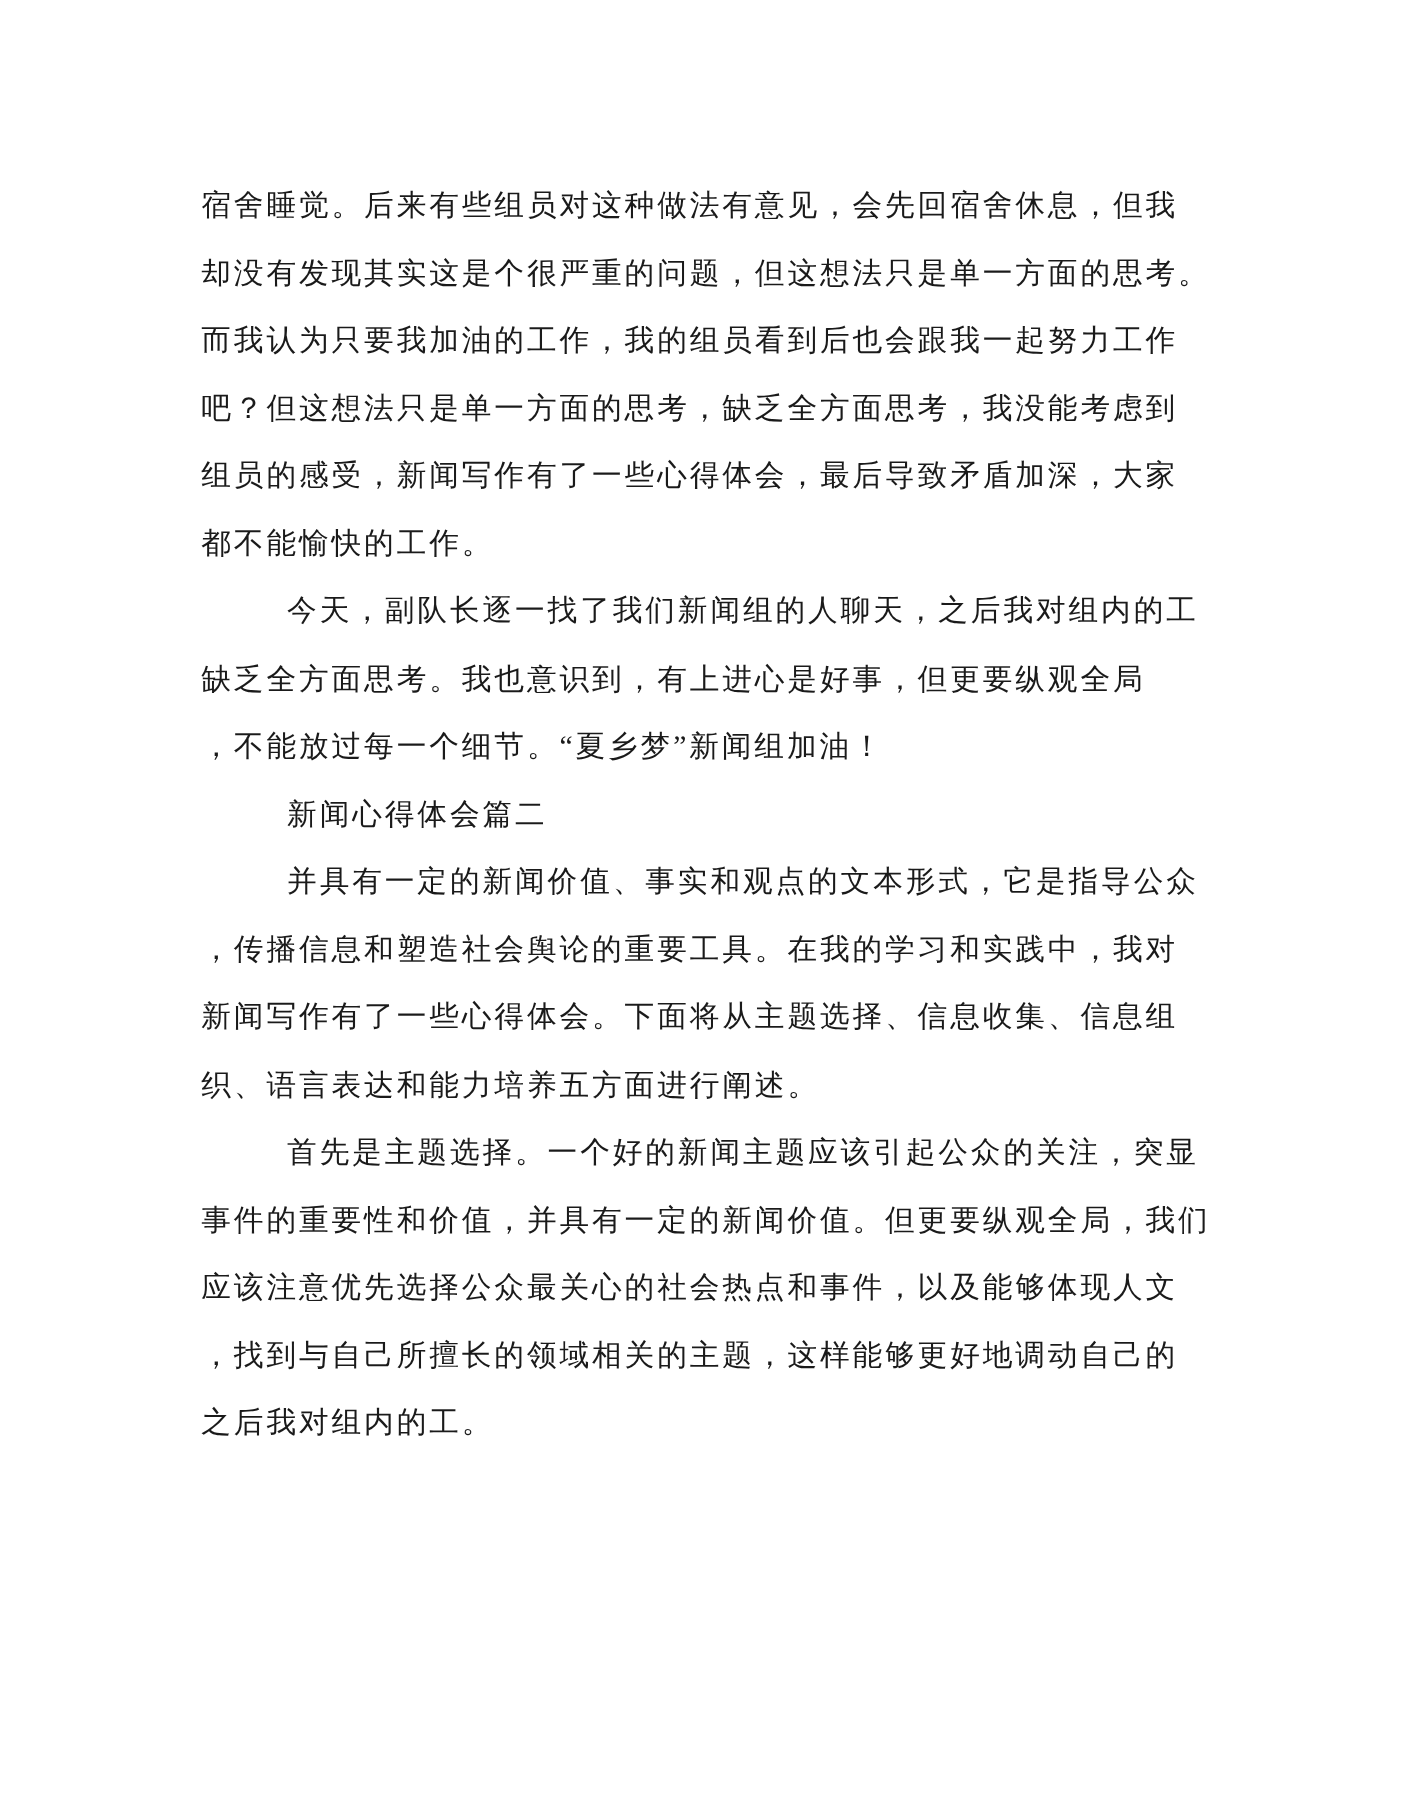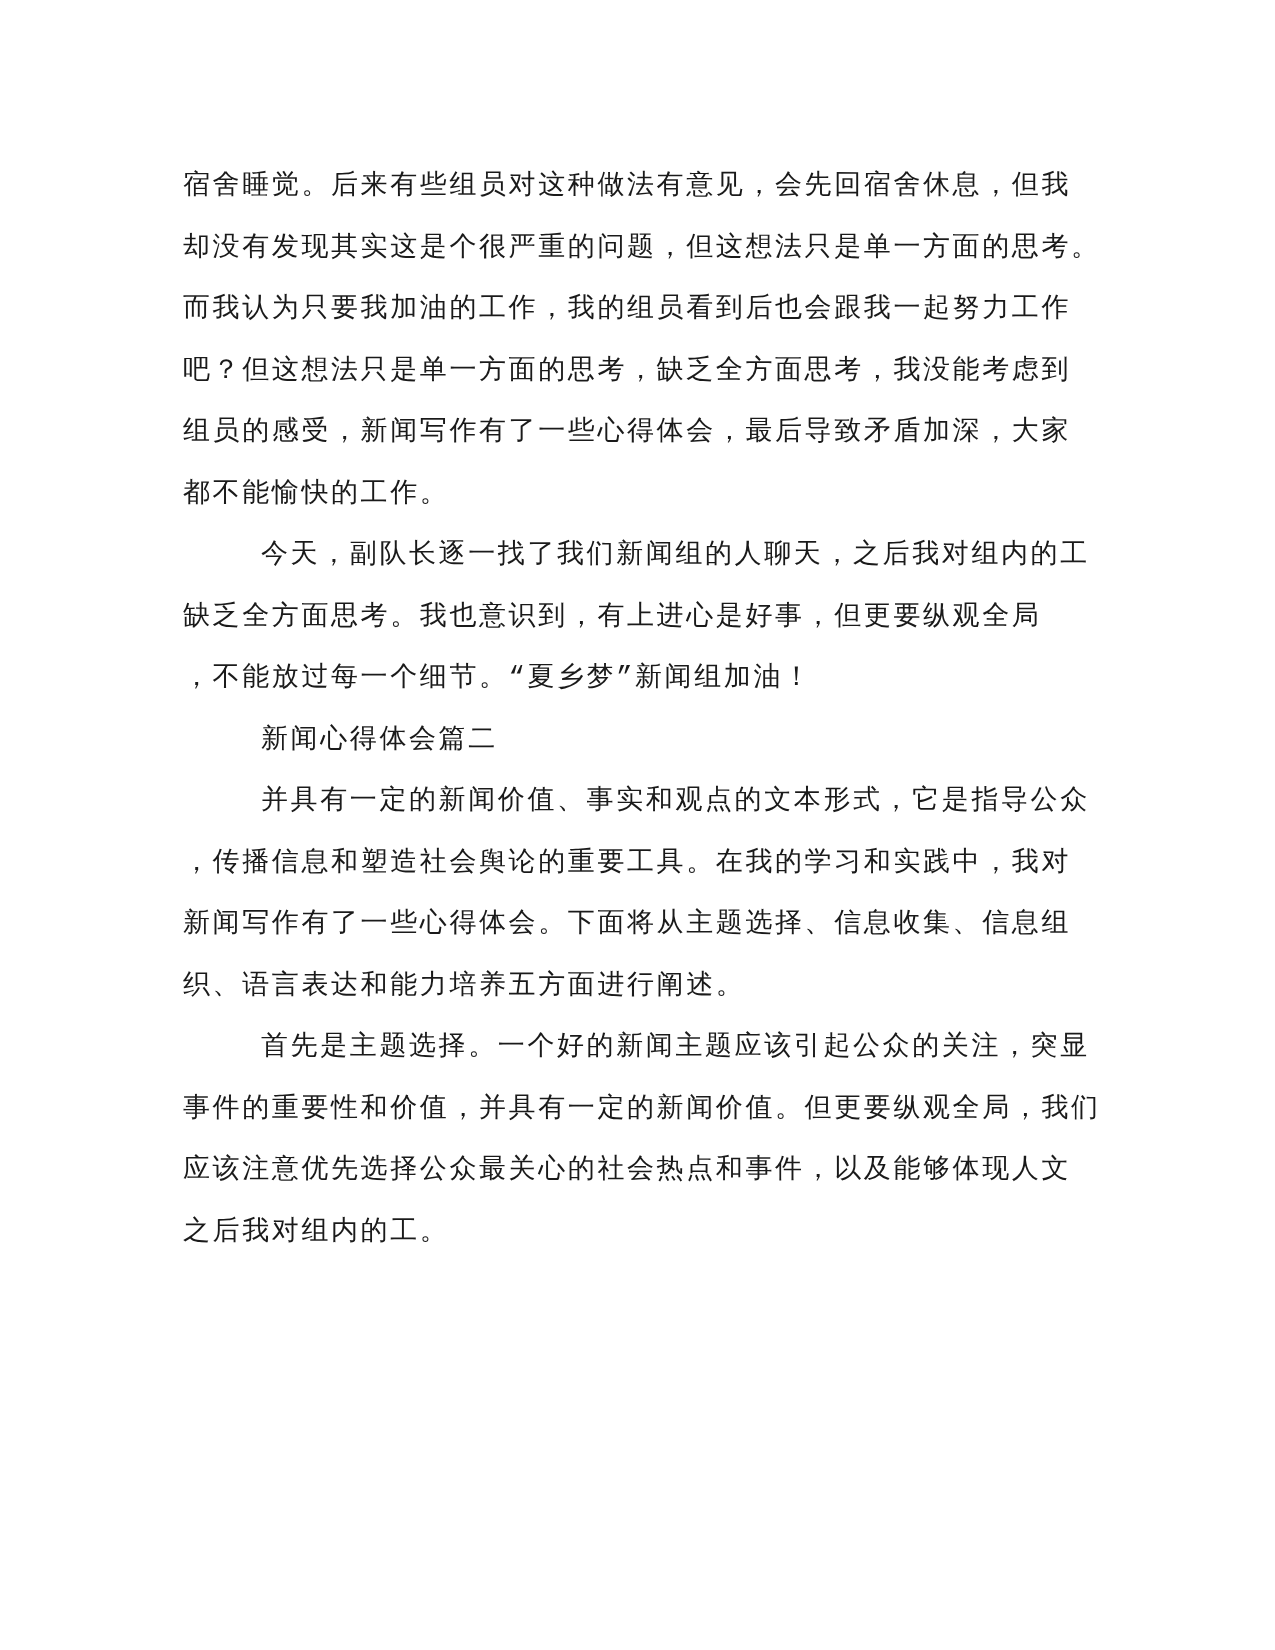--- a/index.html
+++ b/index.html
@@ -13,21 +13,21 @@
     height: 1650px;
     background: #ffffff;
     overflow: hidden;
     box-sizing: border-box;
     padding: 156px 0 0 183px;
   }
   .text-body {
     width: 900px;
   }
   .line {
-    font-family: Liberation Mono, monospace;
+    font-family: Liberation Serif, serif;
     font-size: 27px;
     line-height: 61.5px;
     height: 61.5px;
     letter-spacing: 2.6px;
     color: #1a1a1a;
     font-weight: 300;
     white-space: pre;
   }
   .line.indent {
     padding-left: 78px;
@@ -48,15 +48,16 @@
     <div class="line">缺乏全方面思考。我也意识到，有上进心是好事，但更要纵观全局</div>
     <div class="line">，不能放过每一个细节。“夏乡梦”新闻组加油！</div>
     <div class="line indent">新闻心得体会篇二</div>
     <div class="line indent">并具有一定的新闻价值、事实和观点的文本形式，它是指导公众</div>
     <div class="line">，传播信息和塑造社会舆论的重要工具。在我的学习和实践中，我对</div>
     <div class="line">新闻写作有了一些心得体会。下面将从主题选择、信息收集、信息组</div>
     <div class="line">织、语言表达和能力培养五方面进行阐述。</div>
     <div class="line indent">首先是主题选择。一个好的新闻主题应该引起公众的关注，突显</div>
     <div class="line">事件的重要性和价值，并具有一定的新闻价值。但更要纵观全局，我们</div>
     <div class="line">应该注意优先选择公众最关心的社会热点和事件，以及能够体现人文</div>
+    <div class="line">，找到与自己所擅长的领域相关的主题，这样能够更好地调动自己的</div>
     <div class="line">之后我对组内的工。</div>
   </div>
 </div>
 
 </body></html>

